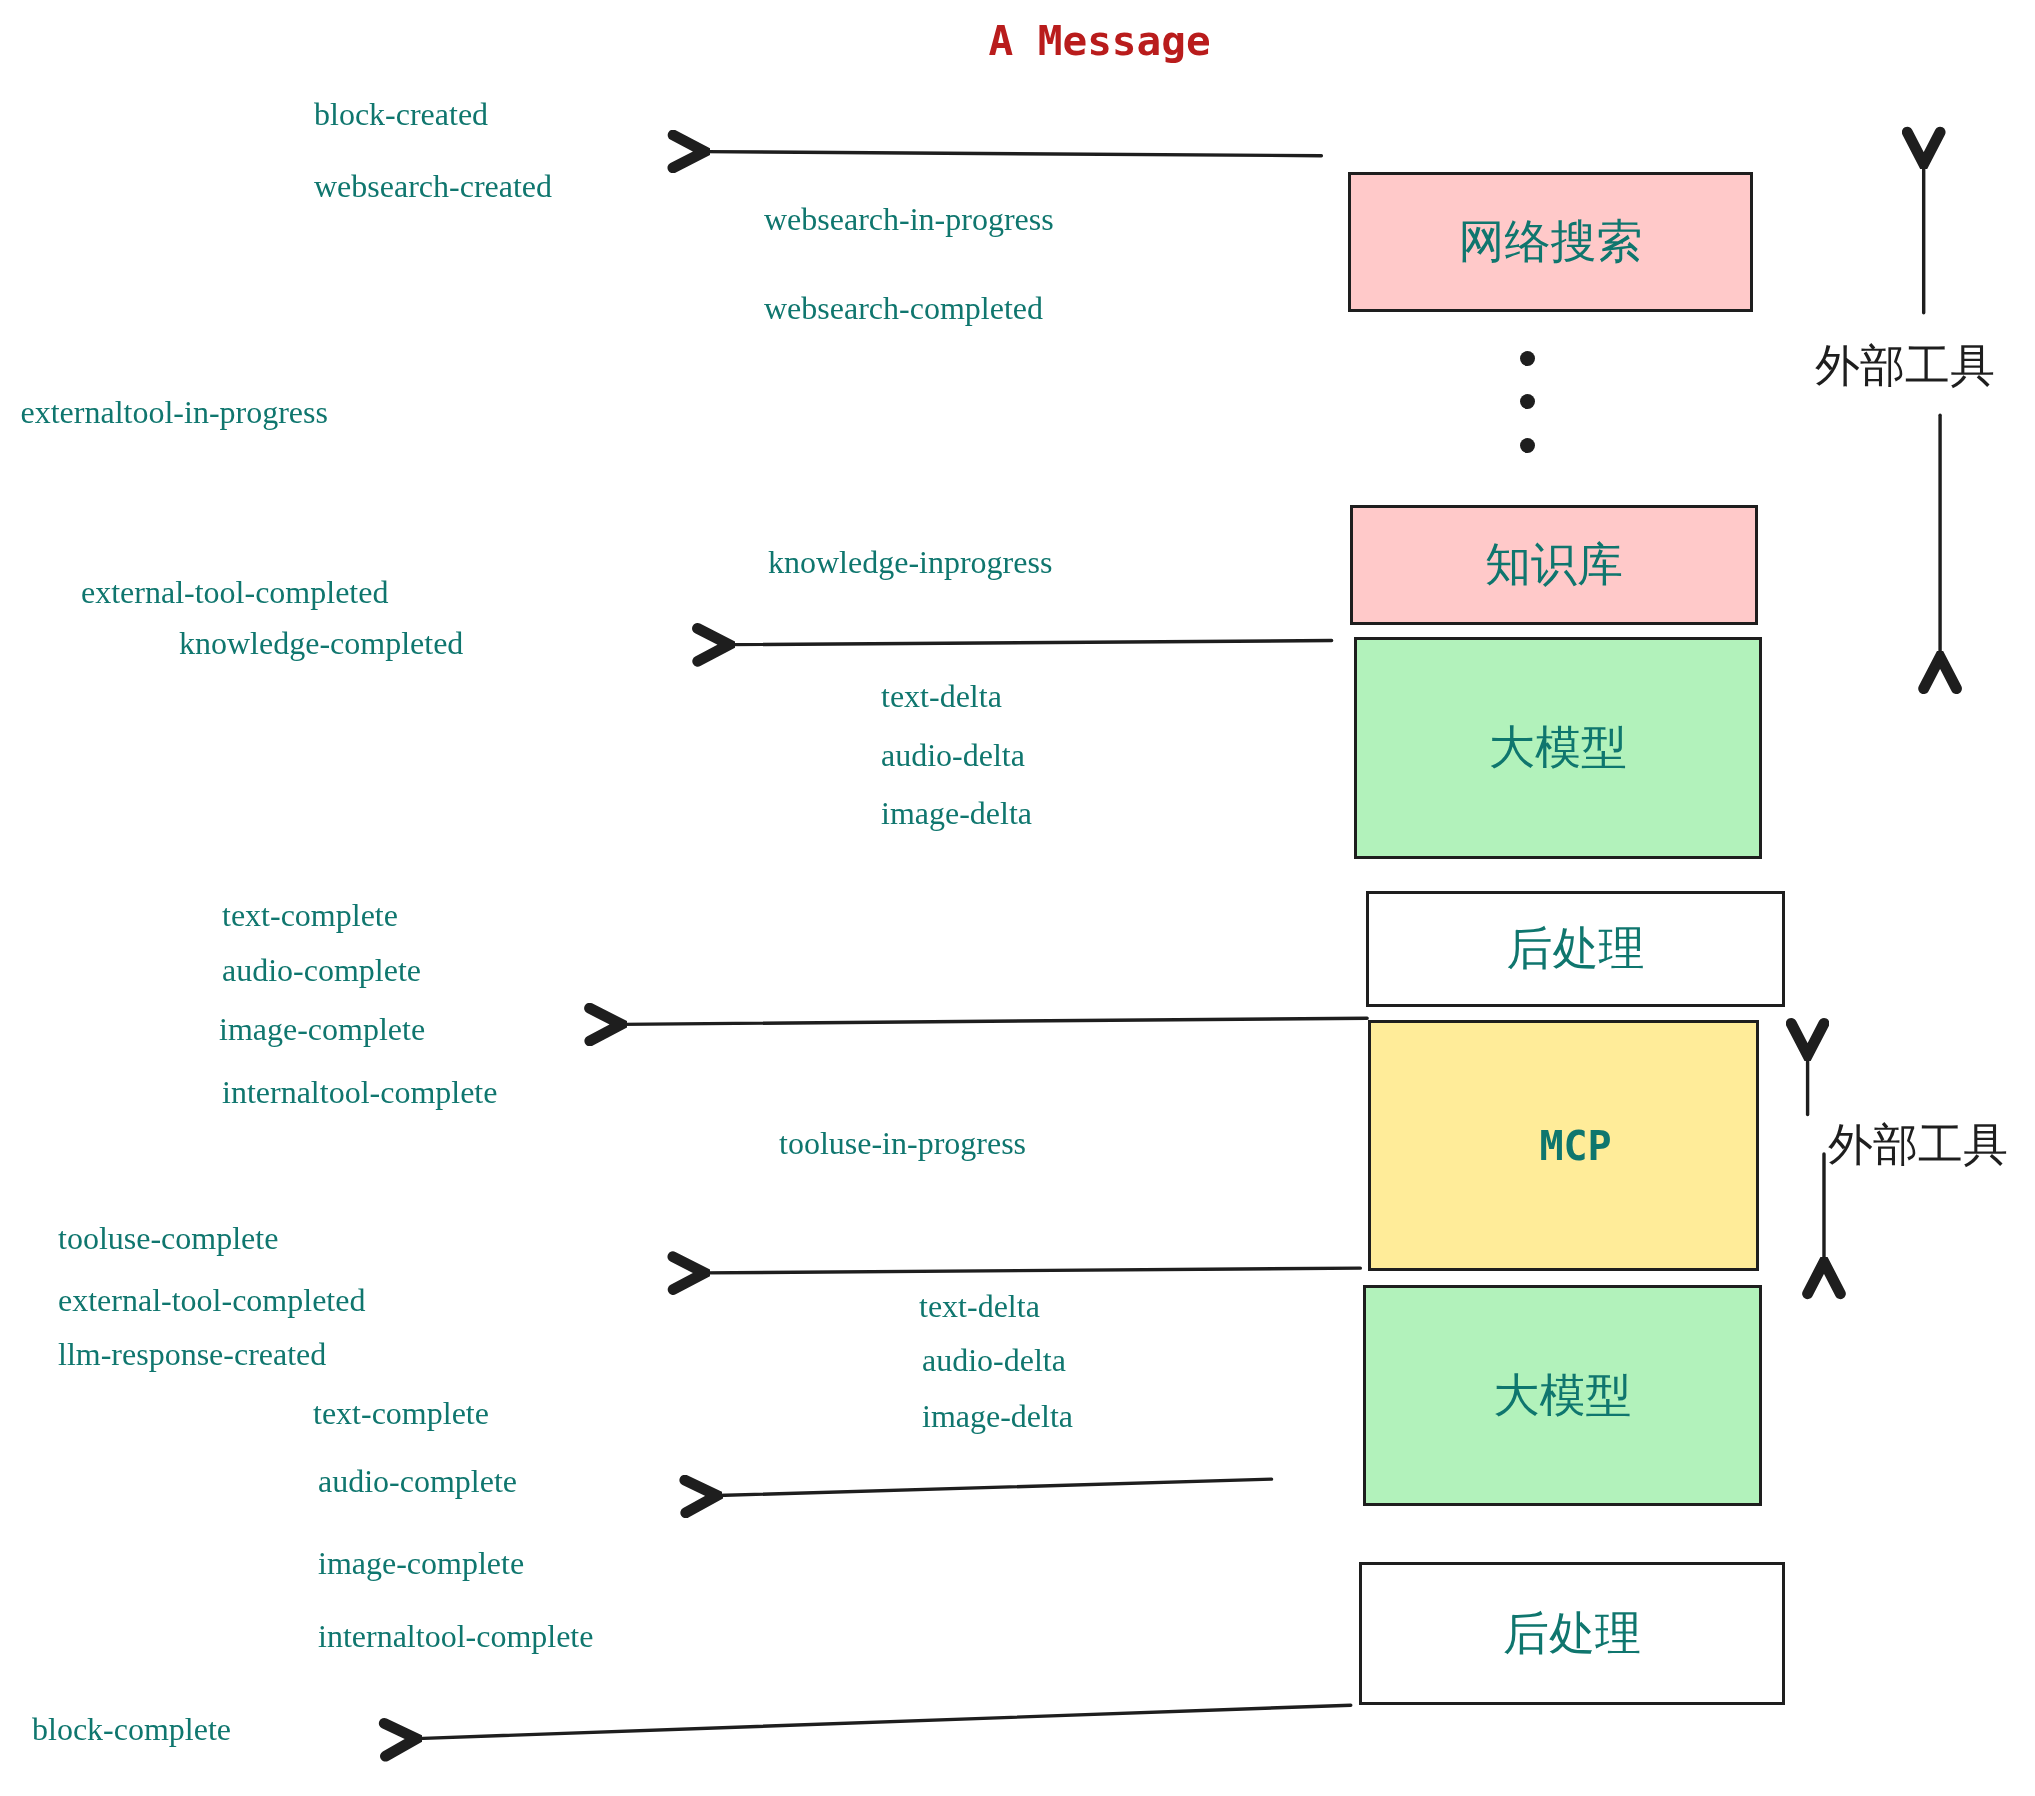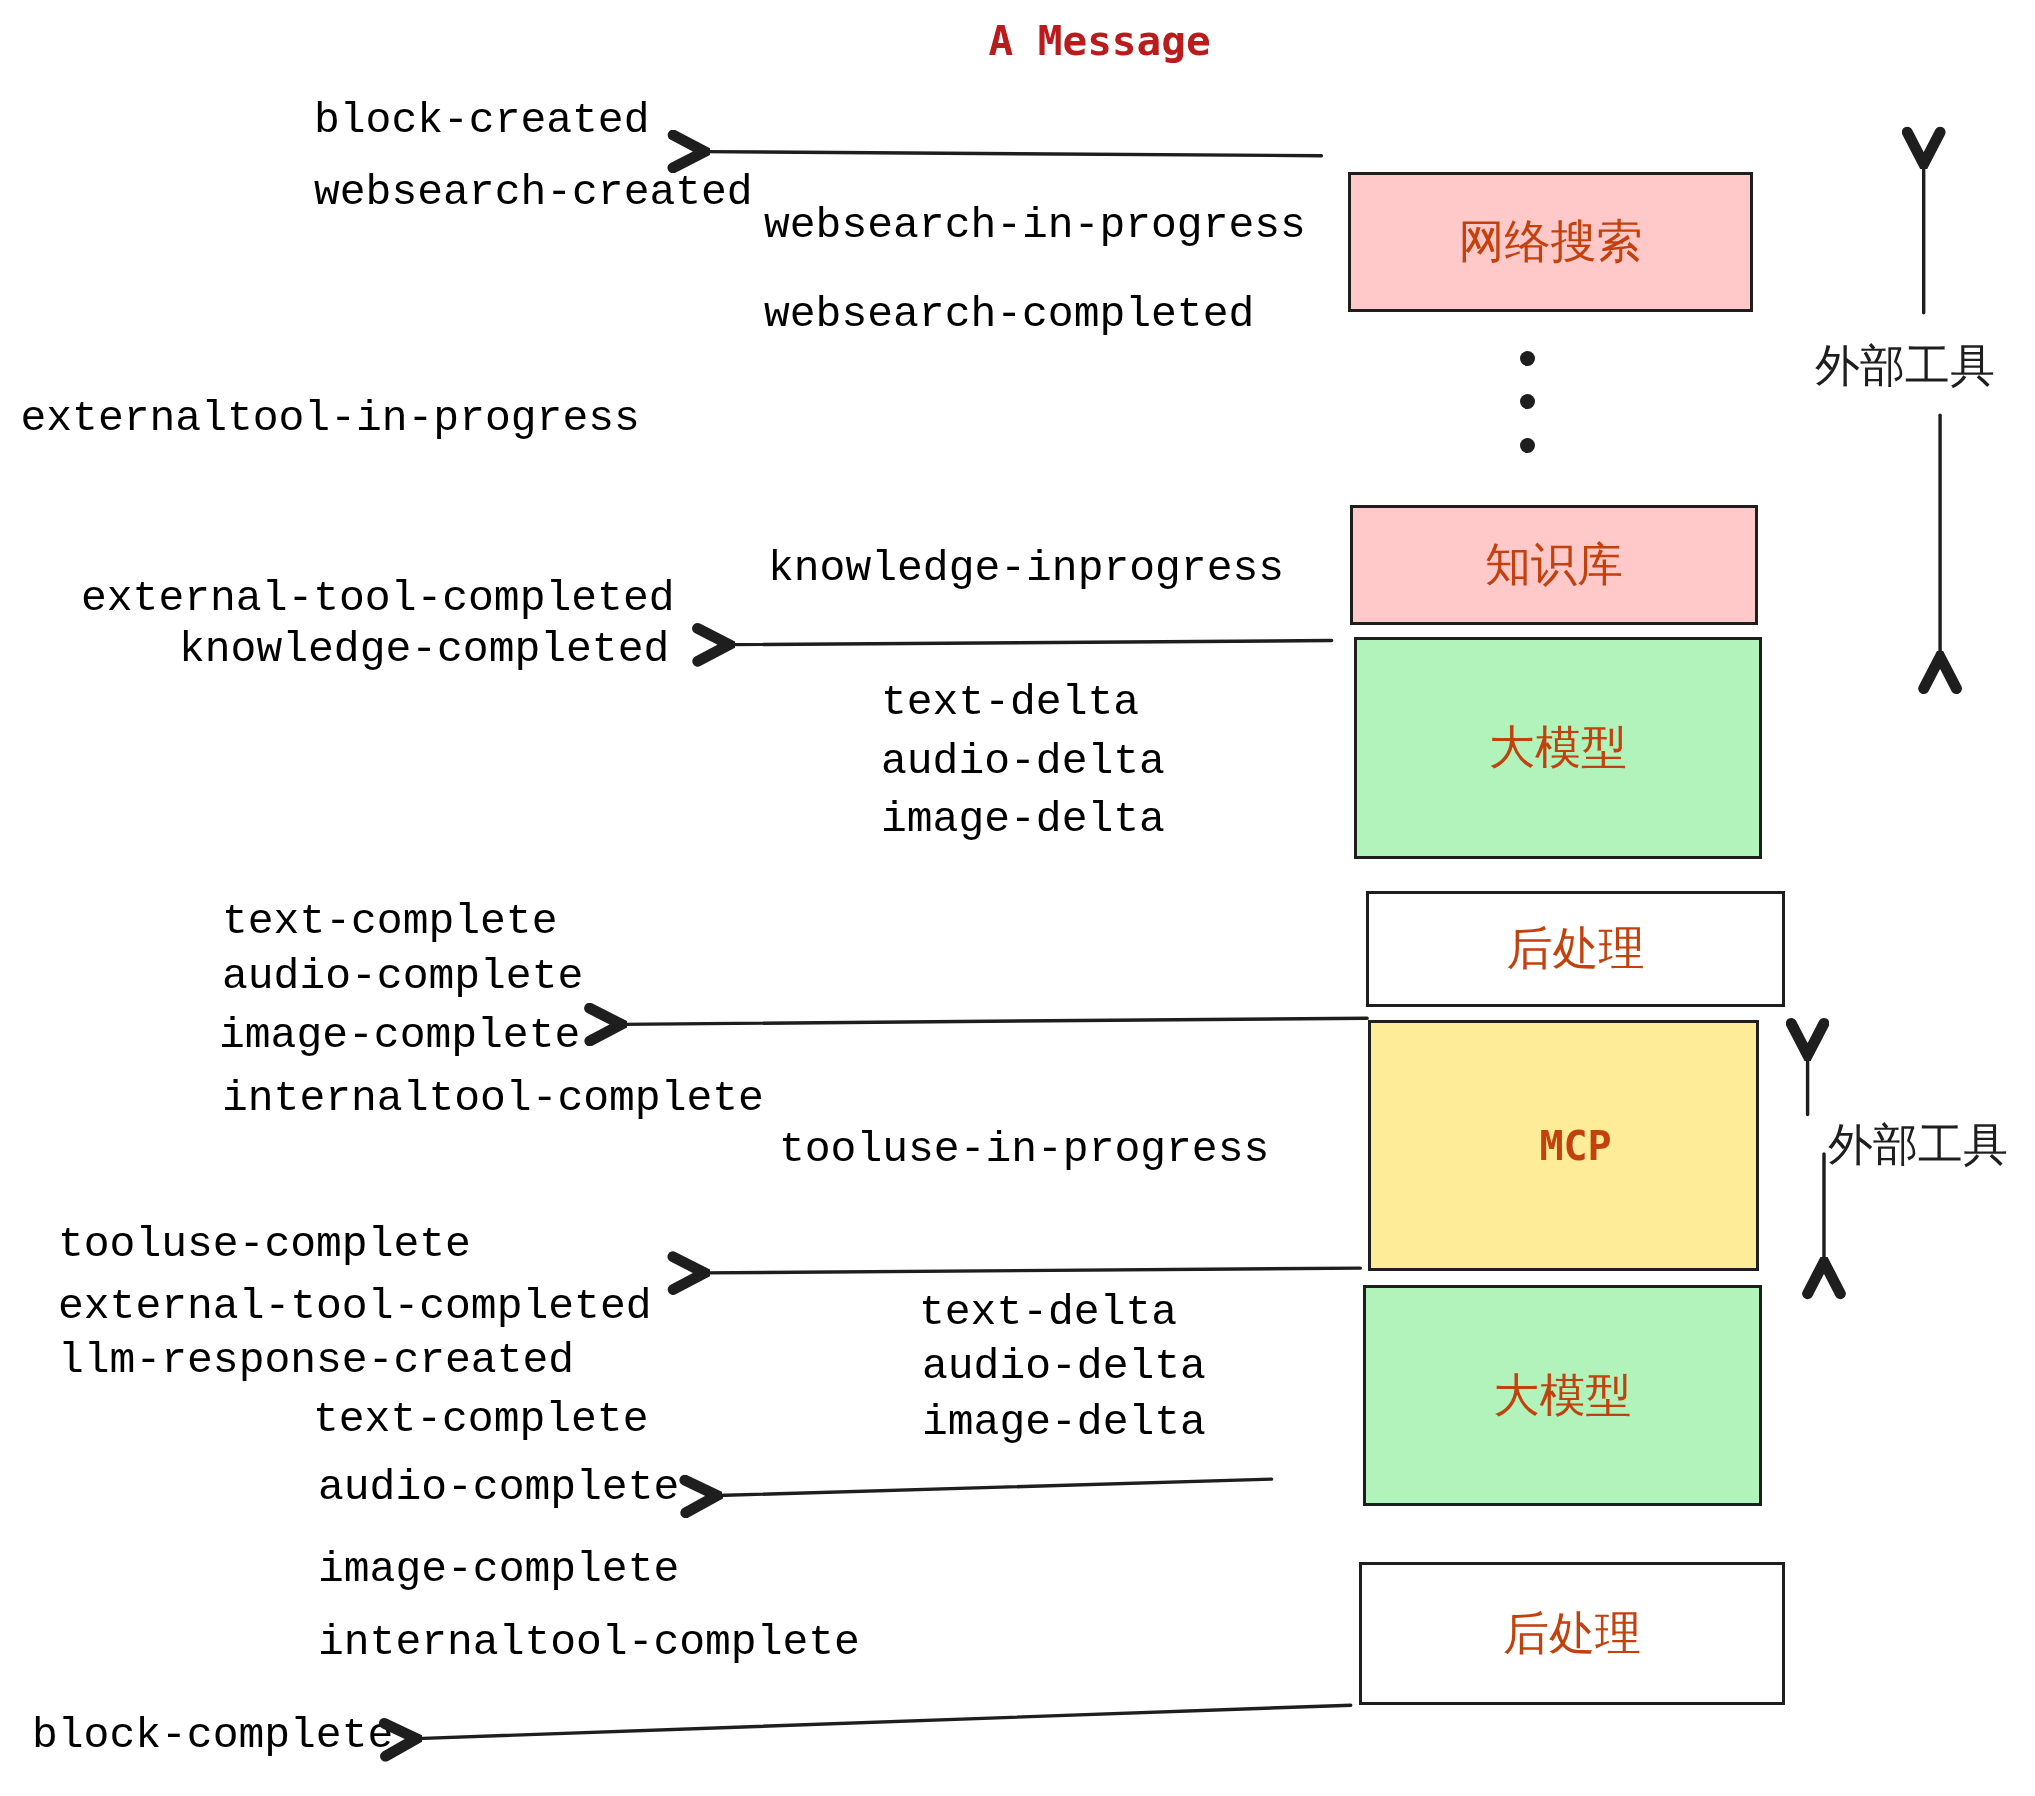--- a/index.html
+++ b/index.html
@@ -19,36 +19,36 @@
     position: absolute;
     font-family: "DejaVu Sans Mono", monospace;
     font-size: 41px;
     font-weight: bold;
     color: #b91c1c;
     white-space: nowrap;
     text-align: center;
   }
   .event {
     position: absolute;
-    font-family: Liberation Mono, monospace;
-    font-size: 43px;
+    font-family: Liberation Serif, serif;
+    font-size: 32px;
     line-height: 1.1;
-    color: #000000;
+    color: #0f766e;
     white-space: nowrap;
   }
   .box {
     position: absolute;
     border: 3.4px solid #1e1e1e;
     box-sizing: border-box;
     display: flex;
     align-items: center;
     justify-content: center;
     font-family: "DejaVu Sans", sans-serif;
     font-size: 46px;
-    color: #c2410c;
+    color: #0f766e;
     white-space: nowrap;
   }
   .box.mono-label {
     font-family: "DejaVu Sans Mono", monospace;
     font-size: 40px;
     font-weight: bold;
   }
   .side-label {
     position: absolute;
     font-family: "DejaVu Sans", sans-serif;

